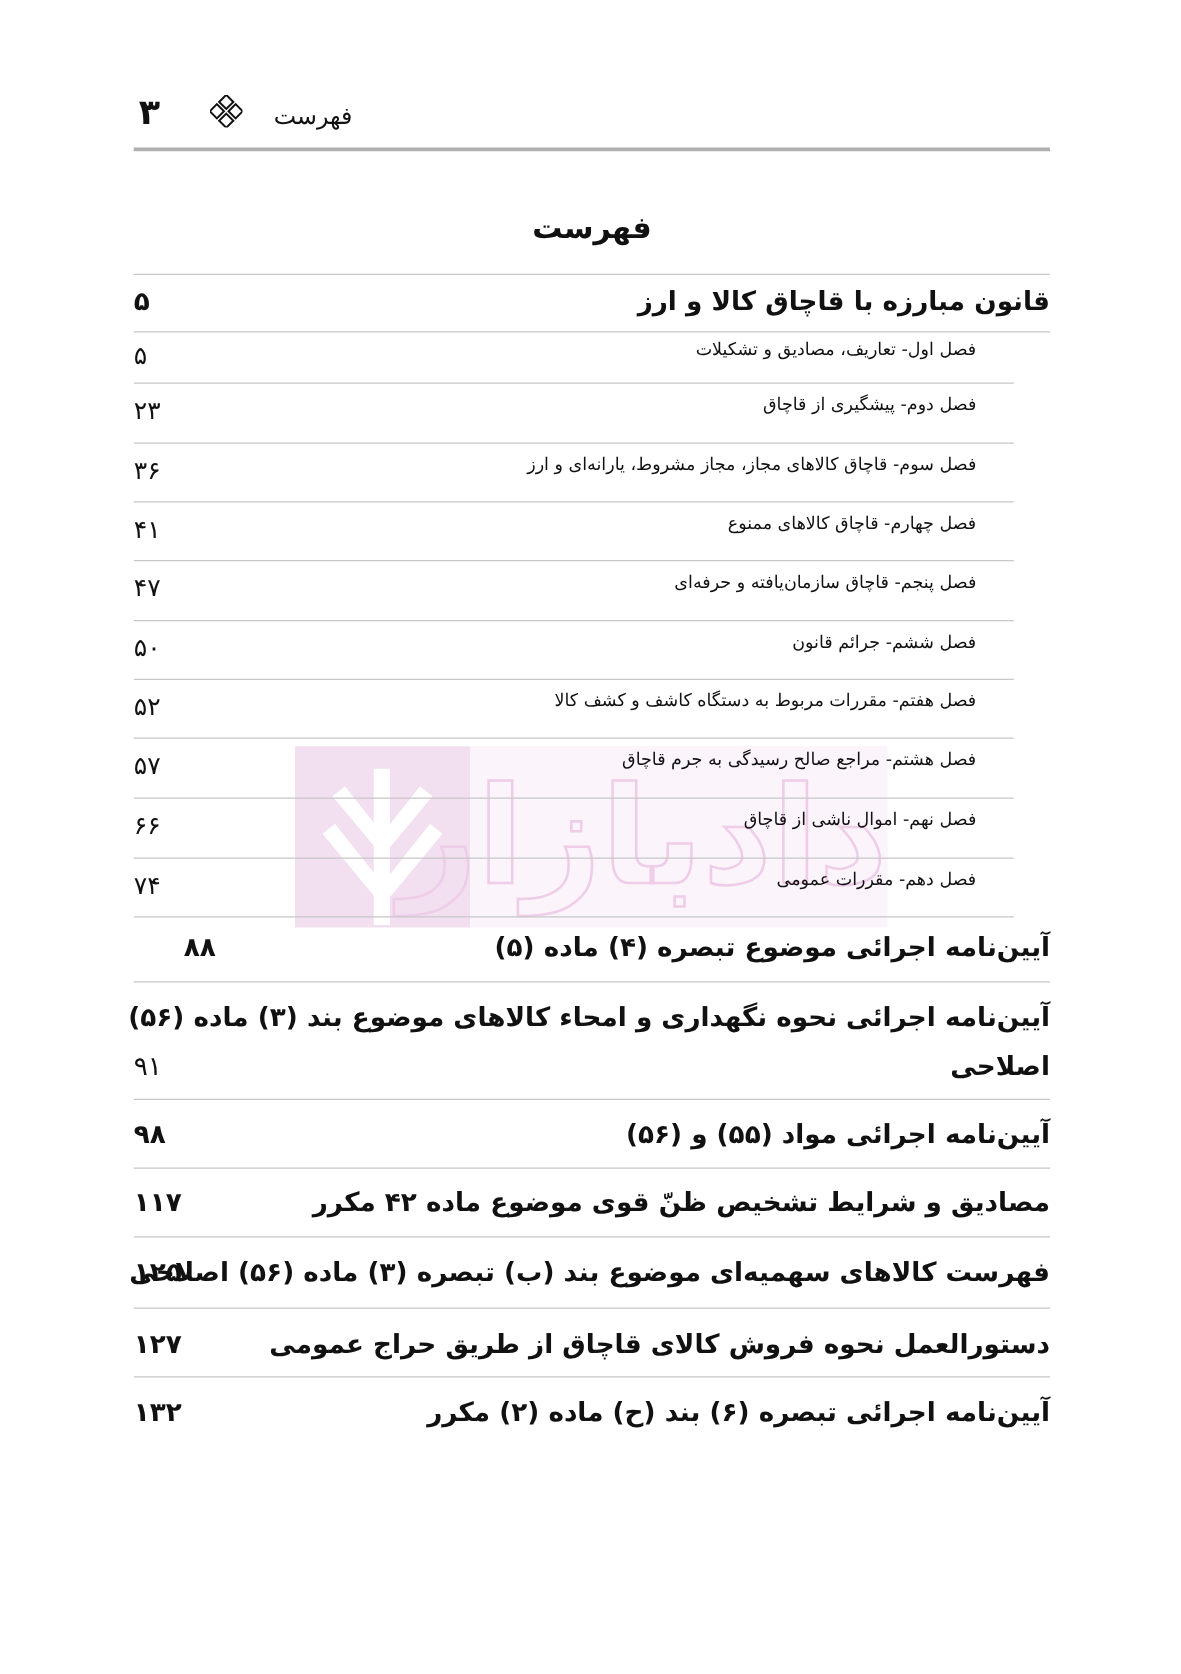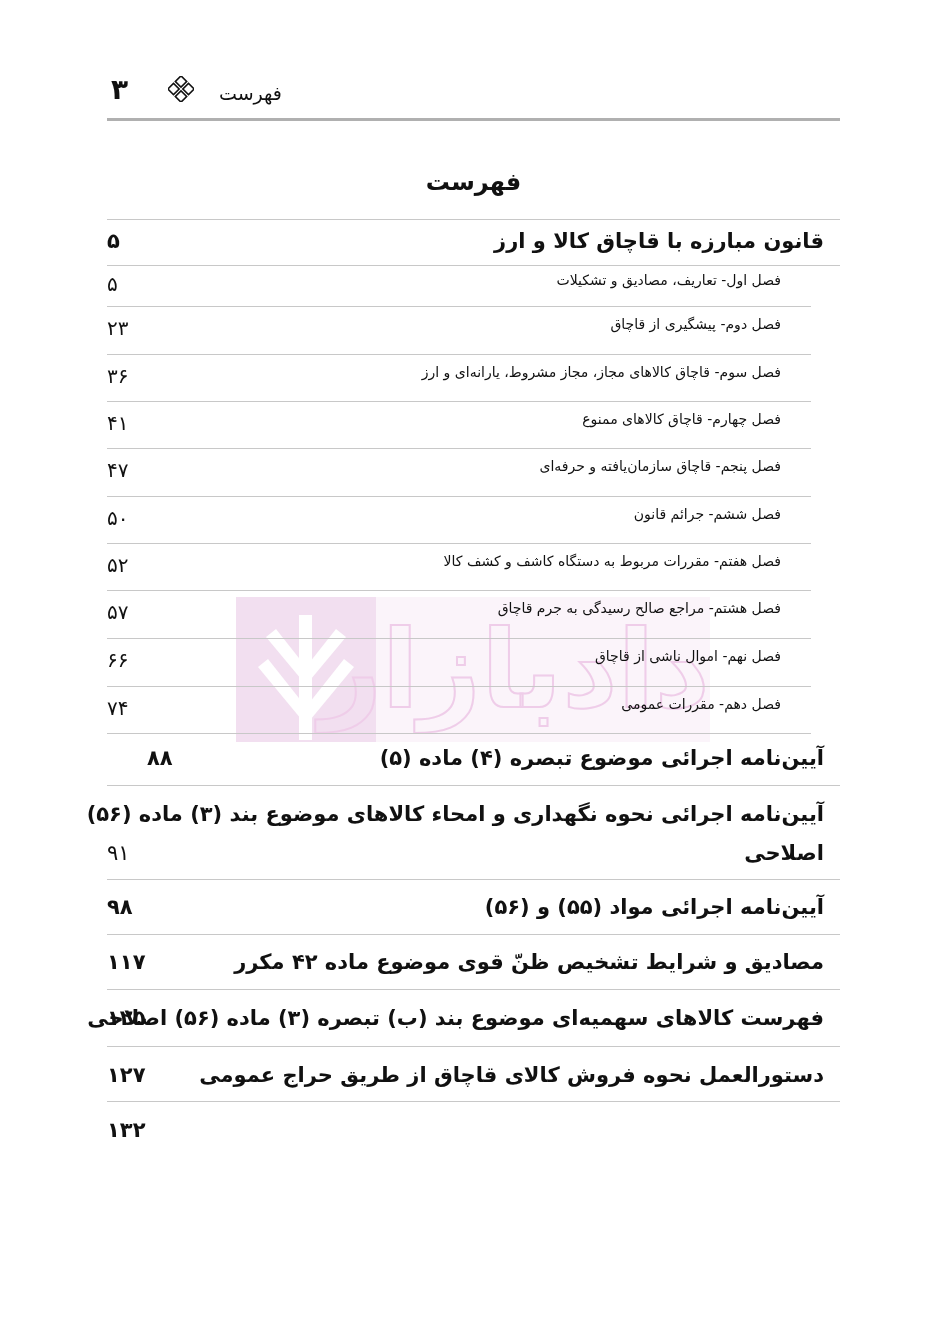--- a/index.html
+++ b/index.html
@@ -11,21 +11,21 @@
   .running-header { left: 107px; top: 70px; width: 733px; height: 48px; }
   .hdr-page { position: absolute; left: 4px; top: 4px; font-size: 28px; font-weight: bold; line-height: 32px; }
   .hdr-orn { position: absolute; left: 61px; top: 6px; width: 26px; height: 26px; }
   .hdr-title { position: absolute; left: 112px; top: 10px; font-size: 19px; line-height: 26px; direction: rtl; }
   .hdr-rule { left: 107px; top: 118px; width: 733px; height: 3px; background: #b0b0b0; }
 
   .toc-title { left: 107px; top: 165px; width: 733px; text-align: center; font-size: 24px; font-weight: bold; direction: rtl; line-height: 34px; }
 
   .row { position: absolute; left: 107px; direction: rtl; }
   .row .line { position: absolute; left: 0; bottom: 0; height: 1px; background: #c8c8c8; }
-  .row .text { position: absolute; right: 16px; direction: rtl; white-space: nowrap; }
+  .row .text { position: absolute; right: 0; direction: rtl; white-space: nowrap; }
   .row .num { position: absolute; left: 0; direction: rtl; white-space: nowrap; }
   .row.main .text { font-size: 21px; font-weight: bold; }
   .row.main .num { font-size: 21px; font-weight: bold; }
   .row.sub .text { font-size: 14px; right: 30px; }
   .row.sub .num { font-size: 20px; }
 
   
   .wm { left: 236px; top: 597px; width: 474px; height: 145px; pointer-events: none; }
   .wm-logo { position: absolute; left: 0; top: 0; width: 140px; height: 145px; background: #f2dff0; }
   .wm-textbox { position: absolute; left: 140px; top: 0; width: 334px; height: 145px; background: #fbf4fa; }
@@ -151,14 +151,15 @@
   <span class="text" style="top:16px;">فهرست کالاهای سهمیه‌ای موضوع بند (ب) تبصره (۳) ماده (۵۶) اصلاحی</span>
   <span class="num" style="top:16px;">۱۲۵</span>
   <div class="line" style="width:733px;"></div>
 </div>
 <div class="row main" style="top:1047px;width:733px;height:55px;">
   <span class="text" style="top:16px;">دستورالعمل نحوه فروش کالای قاچاق از طریق حراج عمومی</span>
   <span class="num" style="top:16px;">۱۲۷</span>
   <div class="line" style="width:733px;"></div>
 </div>
 <div class="row main" style="top:1102px;width:733px;height:55px;">
+  <span class="text" style="top:16px;">آیین‌نامه اجرائی تبصره (۶) بند (ح) ماده (۲) مکرر</span>
   <span class="num" style="top:16px;">۱۳۲</span>
 </div>
 
 </body></html>

